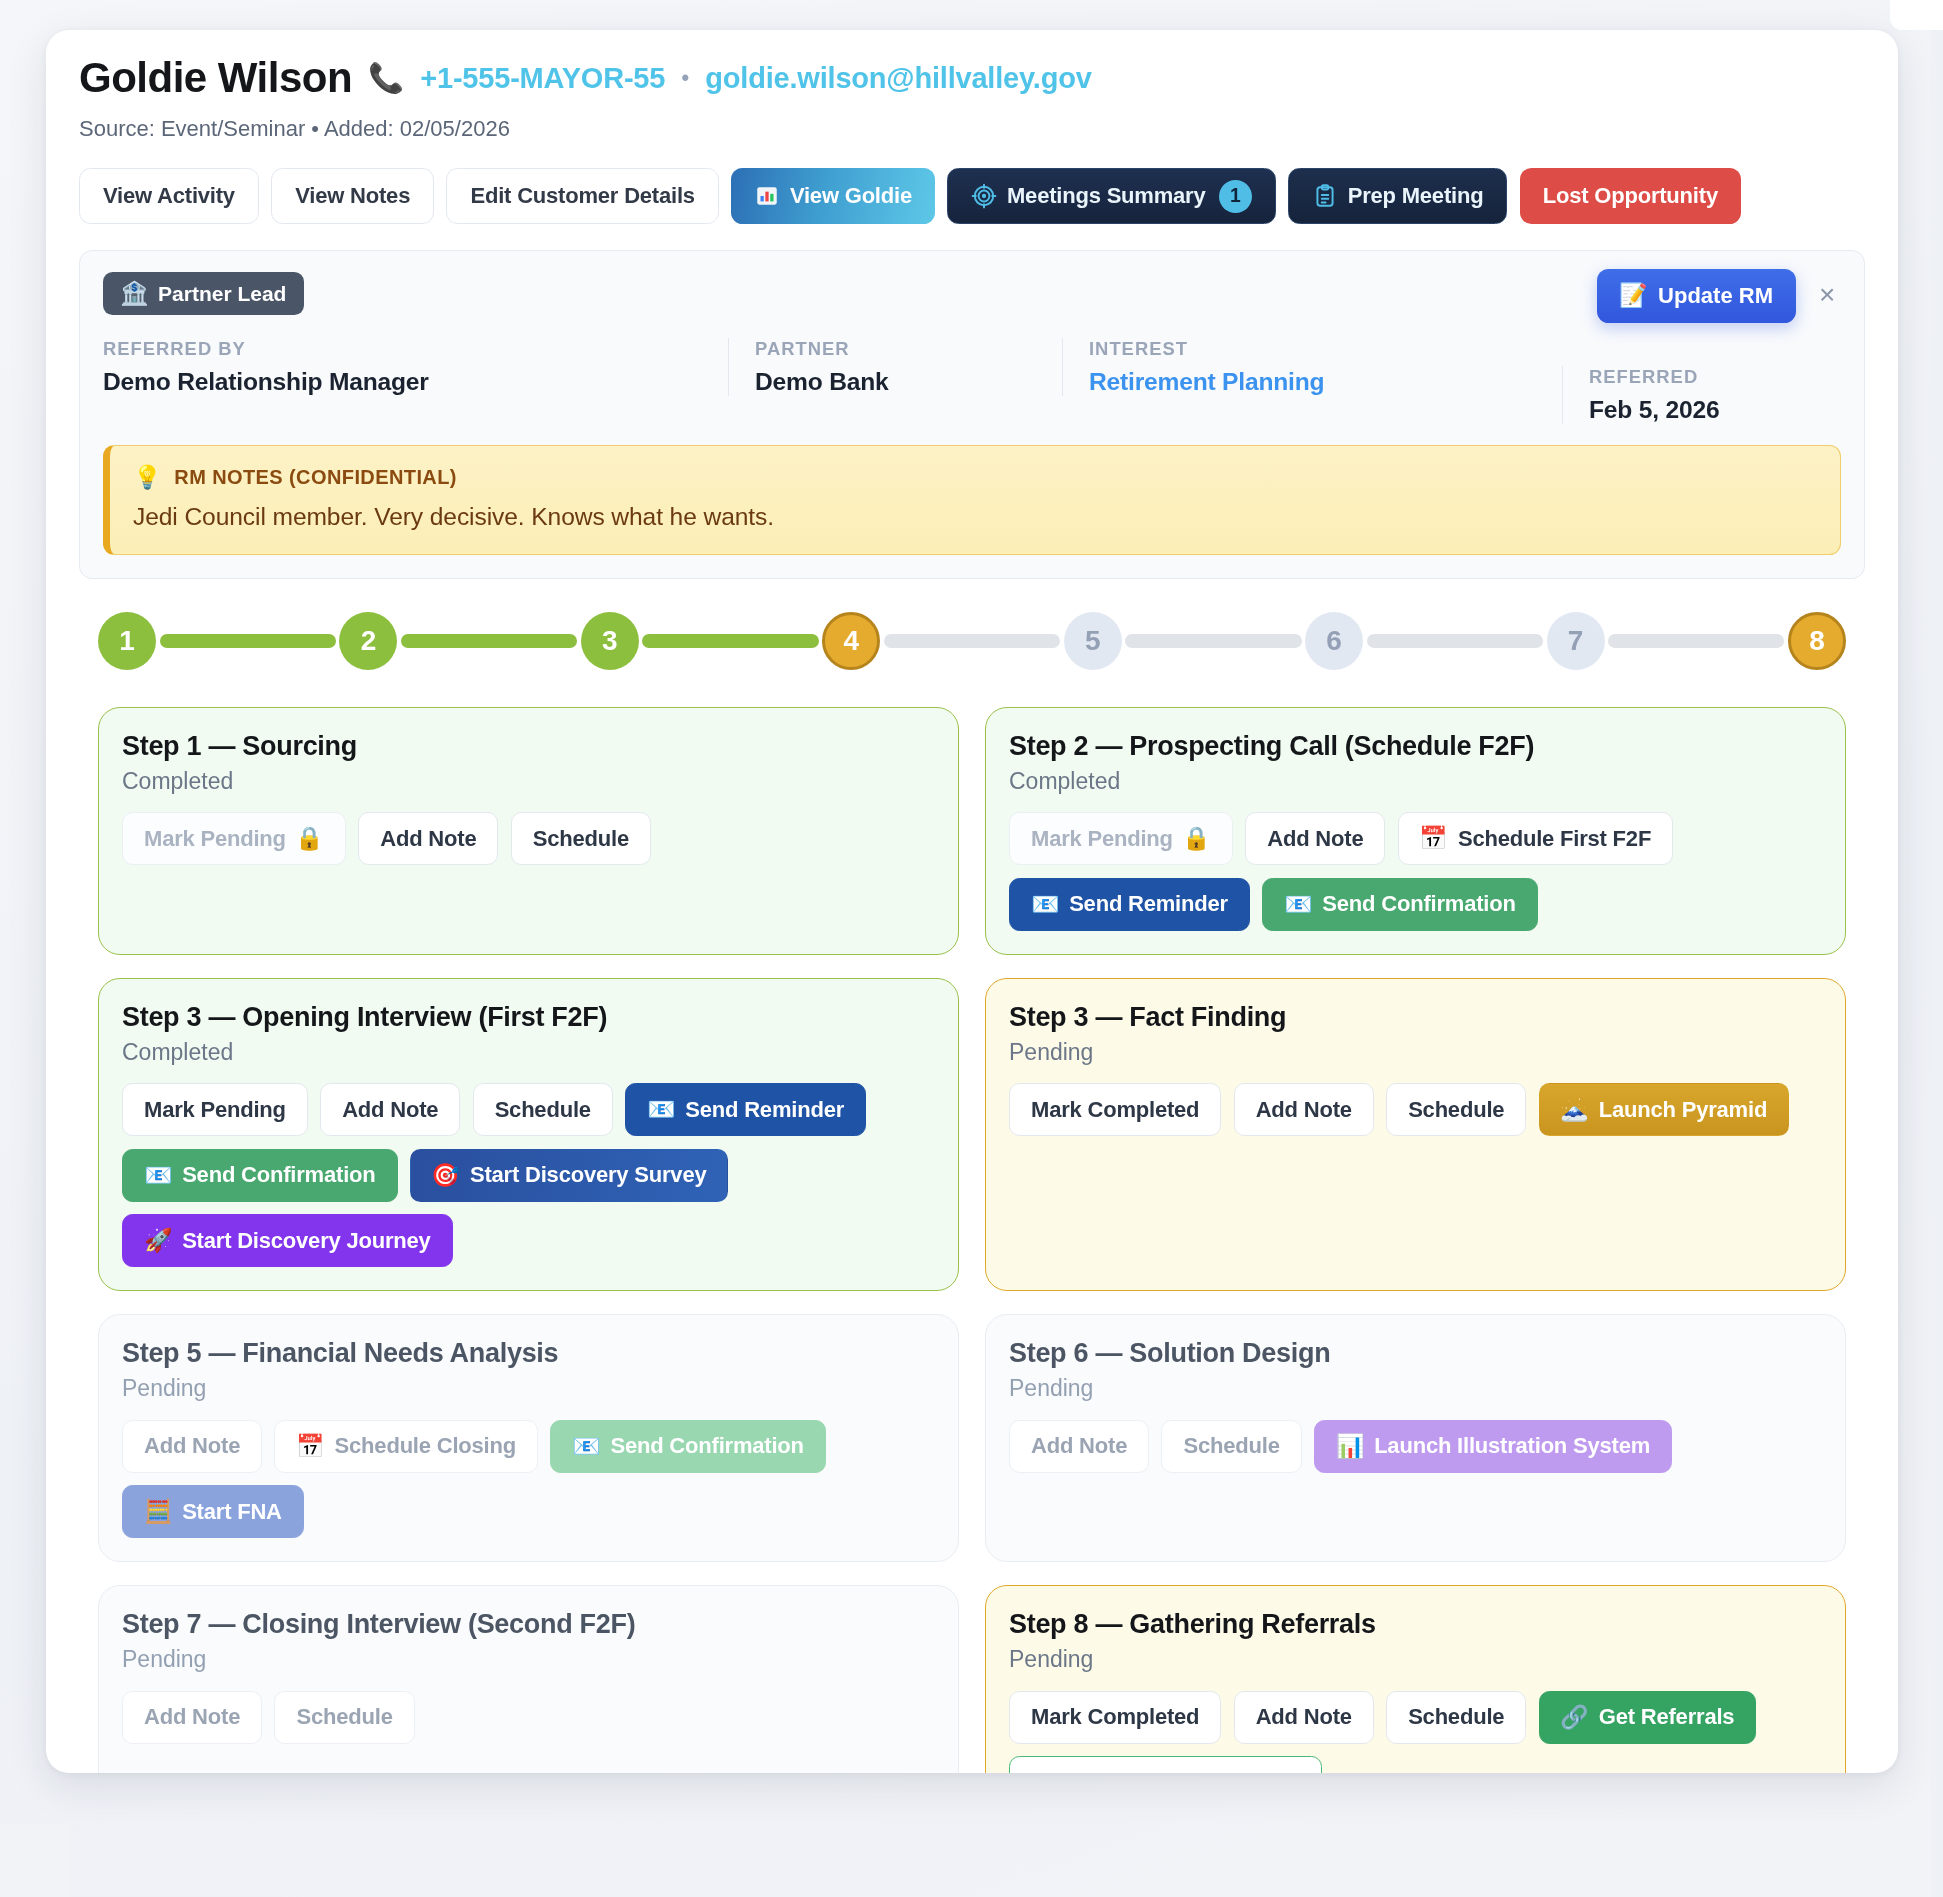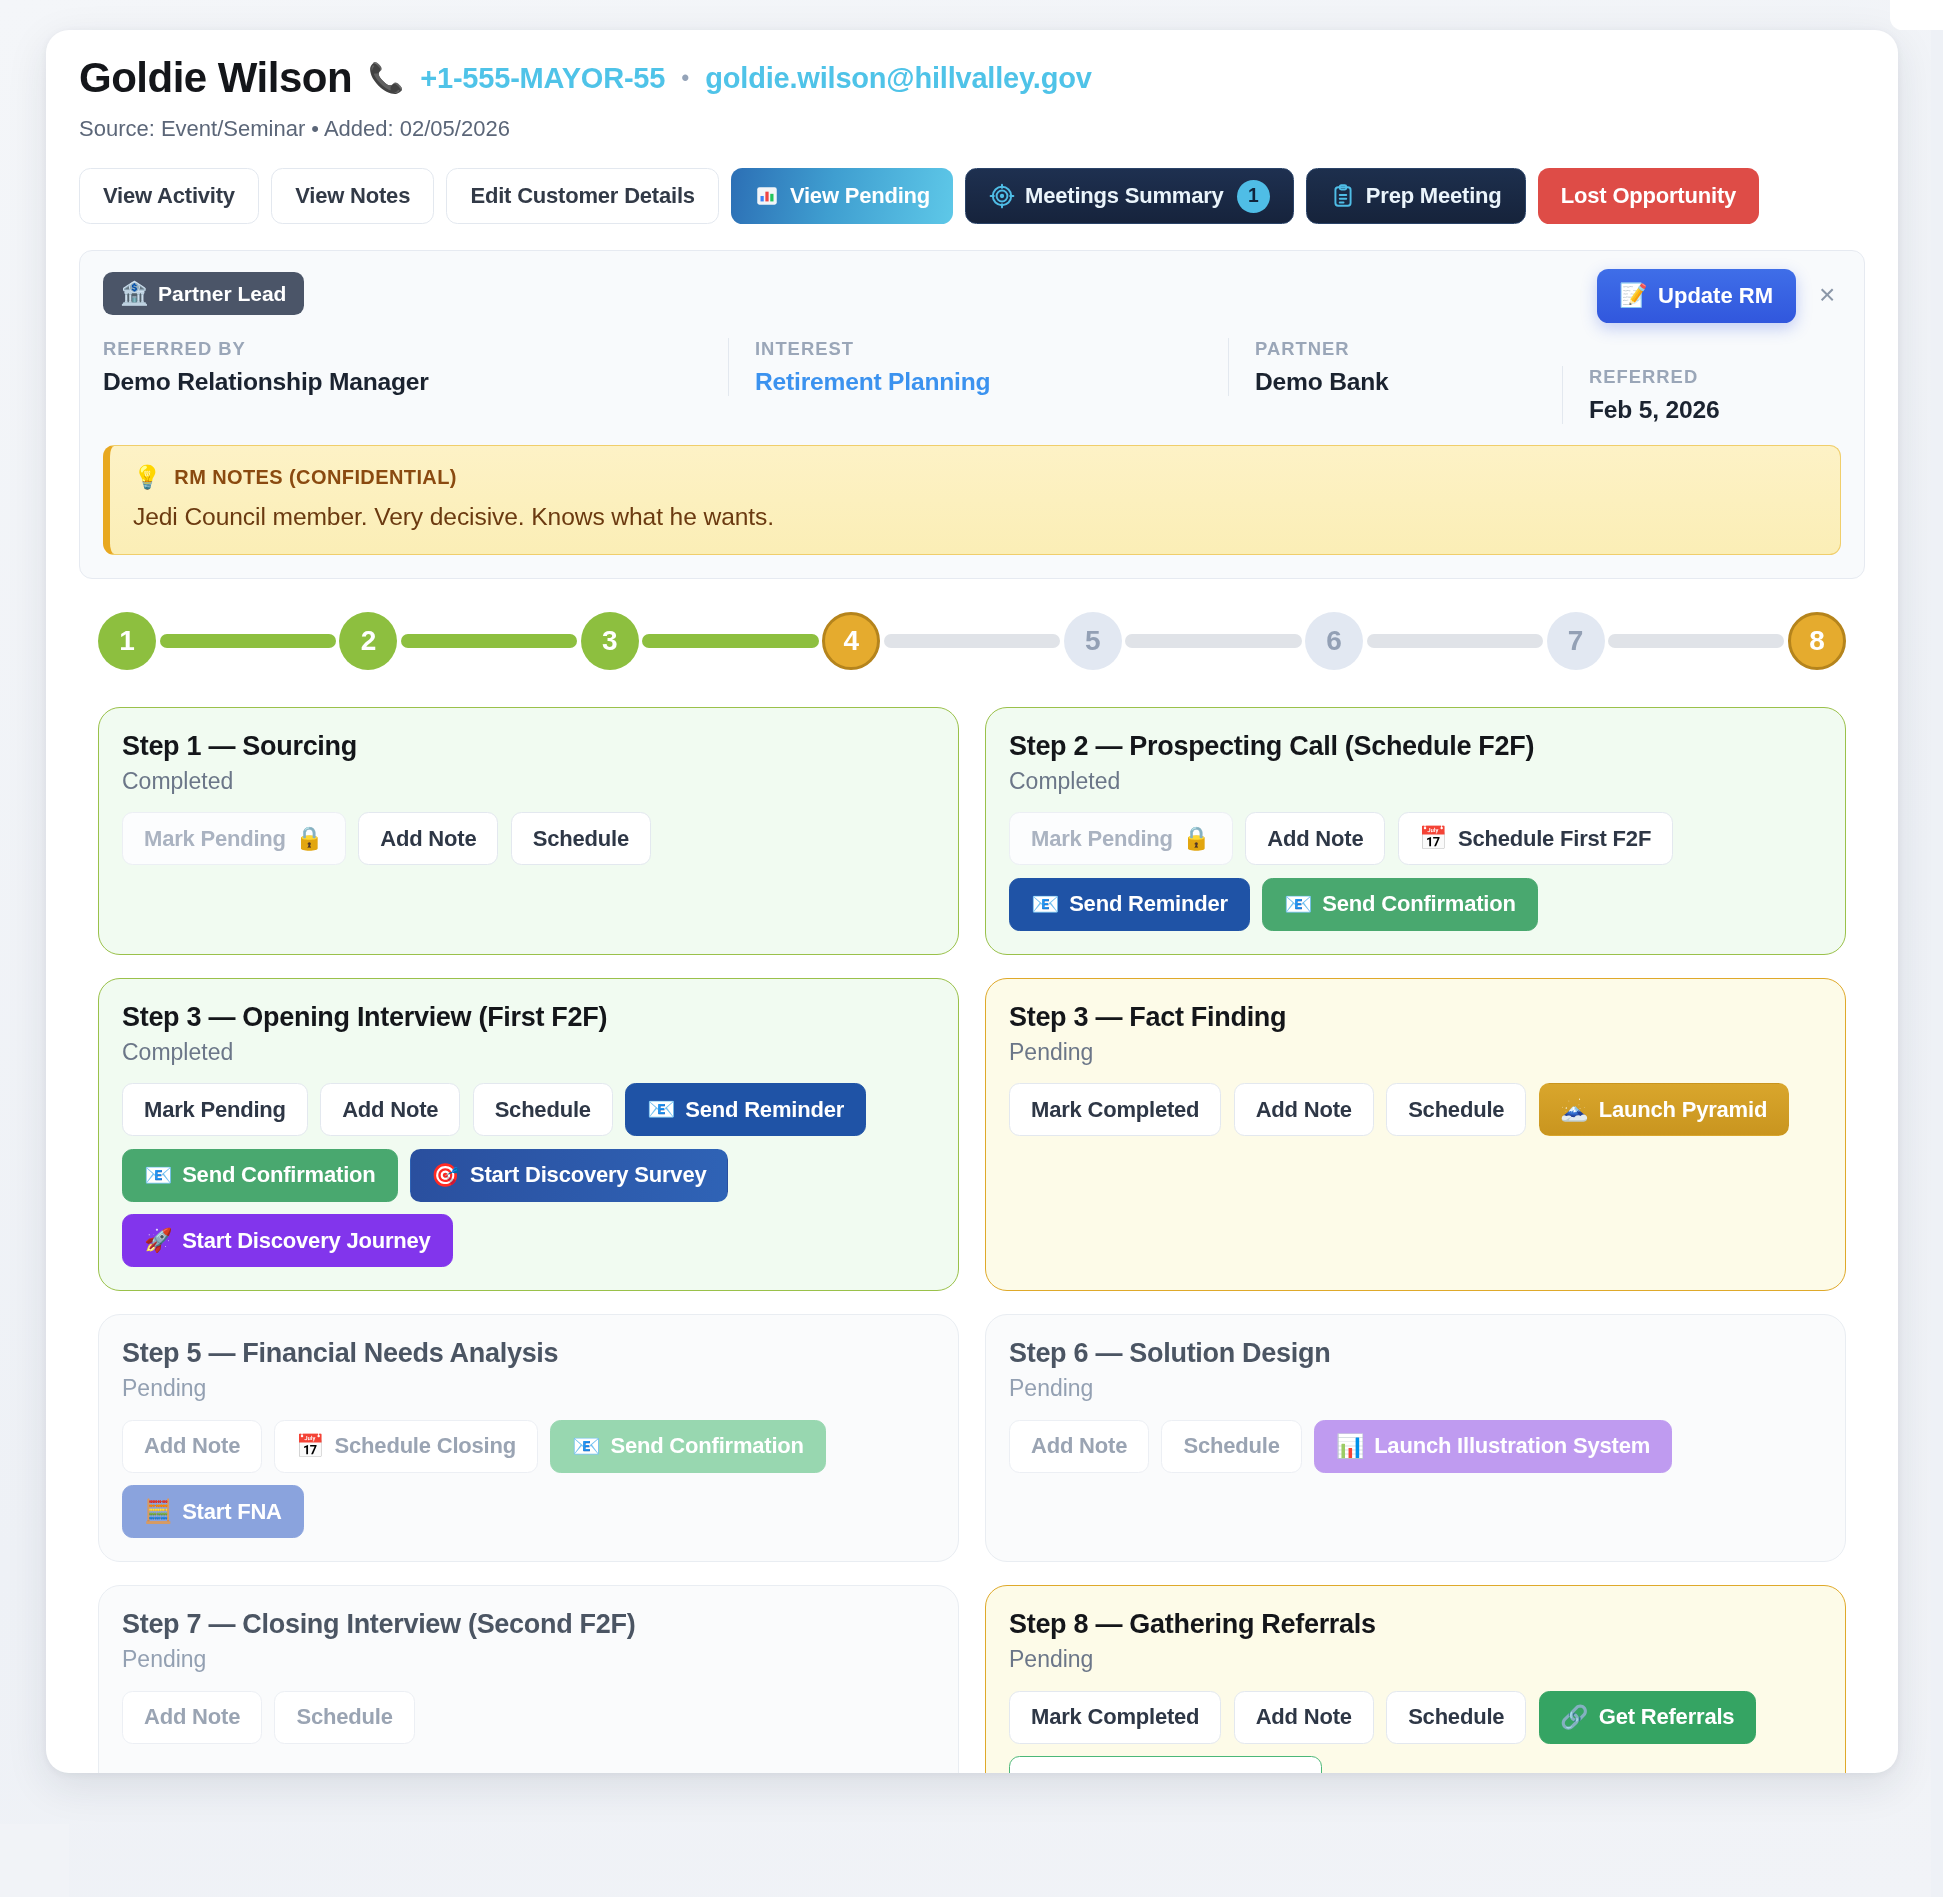--- a/index.html
+++ b/index.html
@@ -275,21 +275,21 @@
       <div class="tb tb-plain">View Activity</div>
       <div class="tb tb-plain">View Notes</div>
       <div class="tb tb-plain">Edit Customer Details</div>
       <div class="tb tb-reports">
         <svg class="ic" viewBox="0 0 24 24">
           <rect x="3" y="4" width="18" height="16" rx="2" fill="#f2f5f8"></rect>
           <rect x="6" y="12" width="3" height="5" fill="#3b82f6"></rect>
           <rect x="10.5" y="8" width="3" height="9" fill="#ef4444"></rect>
           <rect x="15" y="10" width="3" height="7" fill="#22c55e"></rect>
         </svg>
-        <span>View Pending</span>
+        <span>View Goldie</span>
       </div>
       <div class="tb tb-meetings">
         <svg class="ic" viewBox="0 0 24 24">
           <circle cx="12" cy="12" r="8.5" fill="none" stroke="#4fbde6" stroke-width="1.8"></circle>
           <circle cx="12" cy="12" r="5" fill="none" stroke="#4fbde6" stroke-width="1.8"></circle>
           <circle cx="12" cy="12" r="2" fill="#4fbde6"></circle>
           <path d="M12 1.5v3M12 19.5v3M1.5 12h3M19.5 12h3" stroke="#4fbde6" stroke-width="1.8" stroke-linecap="round"></path>
         </svg>
         <span>Meetings Summary</span>
         <span class="badge-count">1</span>
@@ -314,27 +314,27 @@
         <span class="emoji">📝</span>
         <span>Update RM</span>
       </div>
       <div class="close-x">×</div>
 
       <div class="meta-row">
         <div class="meta-col c1">
           <div class="meta-label">REFERRED BY</div>
           <div class="meta-value">Demo Relationship Manager</div>
         </div>
+        <div class="meta-col c2">
+          <div class="meta-label">PARTNER</div>
+          <div class="meta-value">Demo Bank</div>
+        </div>
         <div class="meta-col c3">
           <div class="meta-label">INTEREST</div>
           <div class="meta-value link">Retirement Planning</div>
-        </div>
-        <div class="meta-col c2">
-          <div class="meta-label">PARTNER</div>
-          <div class="meta-value">Demo Bank</div>
         </div>
         <div class="meta-col c4">
           <div class="meta-label">REFERRED</div>
           <div class="meta-value">Feb 5, 2026</div>
         </div>
       </div>
 
       <div class="rm-notes">
         <div class="rm-title">
           <span class="emoji">💡</span>

